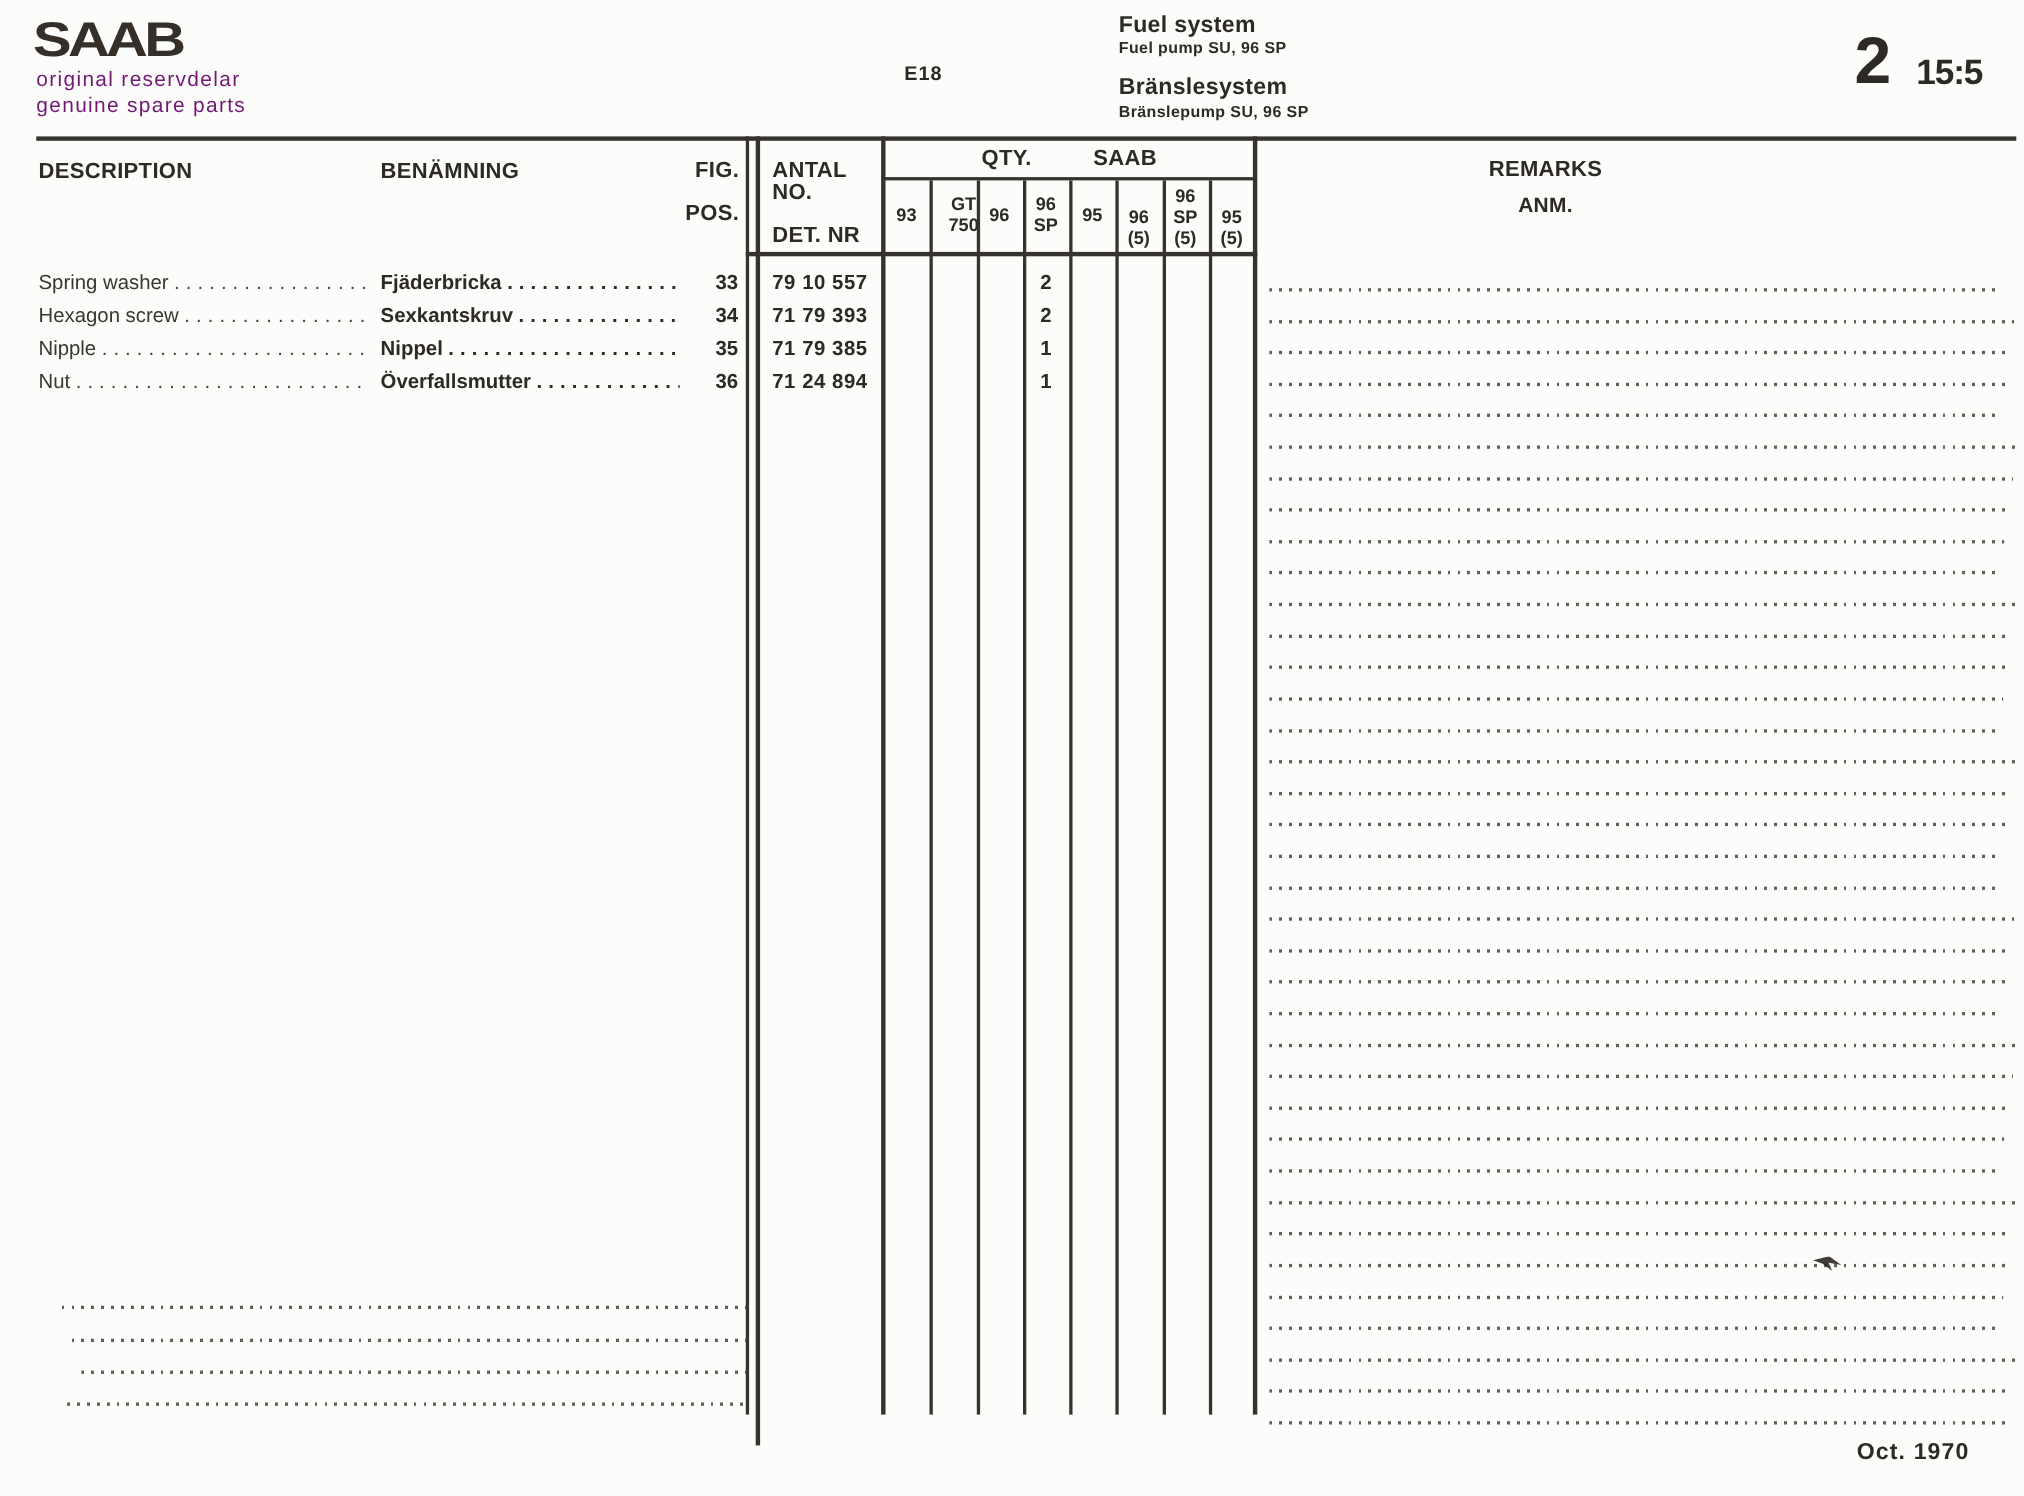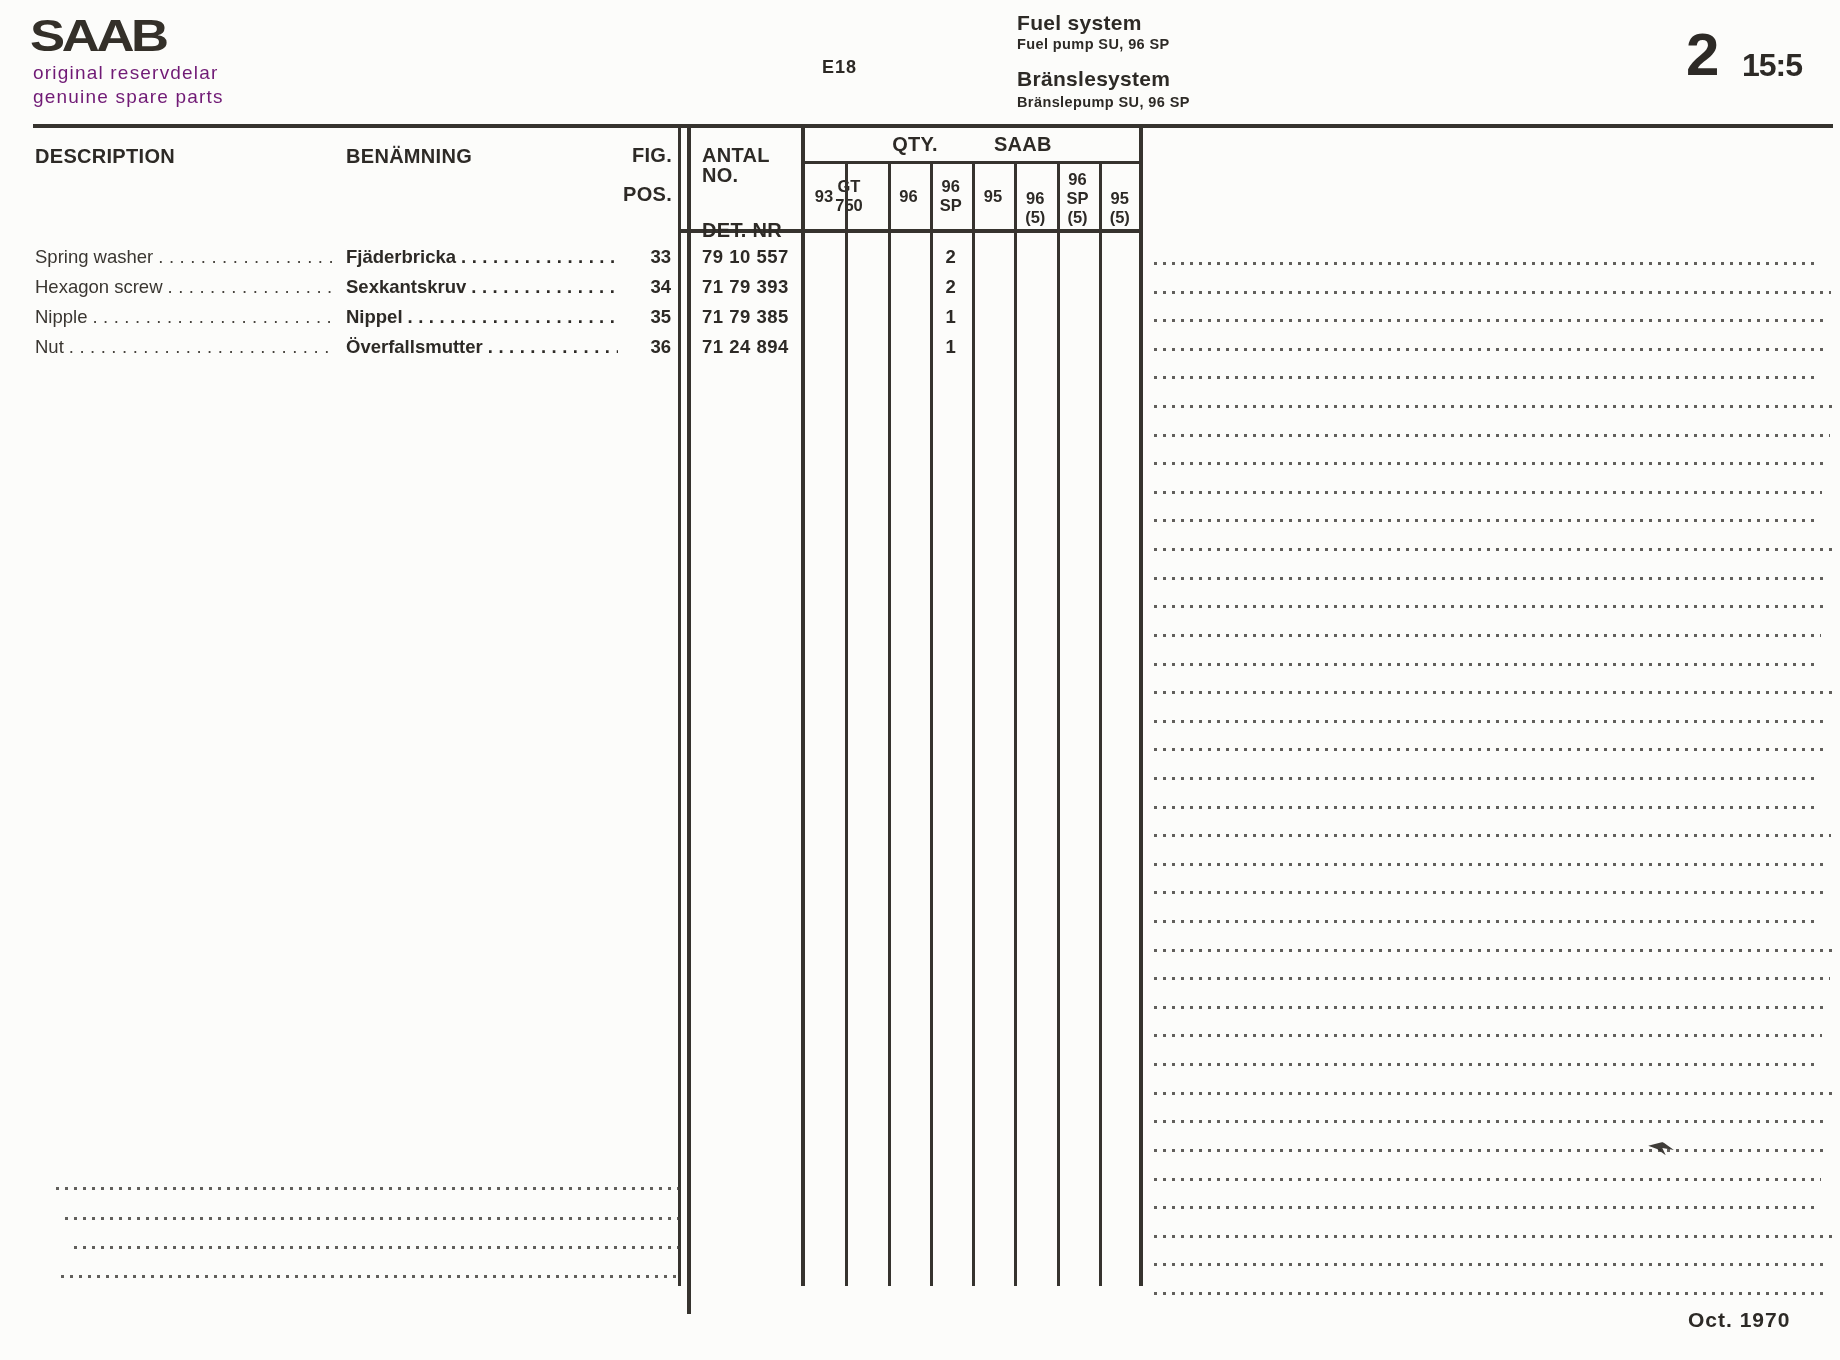--- a/index.html
+++ b/index.html
@@ -34,21 +34,21 @@
   #qty-box-line{left:803px;top:161px;width:338px;height:3px;}
   #header-line{left:678px;top:229px;width:465px;height:4px;}
 
   
   .colhead{font-size:20px;font-weight:bold;letter-spacing:.3px;}
   #h-description{left:35px;top:145px;}
   #h-benamning{left:346px;top:145px;}
   #h-figpos{left:560px;top:145px;width:112px;text-align:right;line-height:20px;}
   #h-figpos .l2{display:block;margin-top:19px;}
   #h-partno{left:702px;top:145px;width:96px;line-height:20px;}
-  #h-partno .l2{display:block;margin-top:35px;}
+  #h-partno .l2{display:block;margin-top:19px;}
   #h-qtyantal{left:803px;top:133px;width:338px;display:flex;justify-content:center;gap:56px;}
   #h-remarks{left:1240px;top:144px;width:330px;text-align:center;line-height:20px;}
   #h-remarks .l2{display:block;margin-top:14px;font-size:19px;}
 
   #qty-subcolumns{position:absolute;left:0;top:0;}
   .qty-subcol{position:absolute;top:164px;width:42px;height:64px;display:flex;flex-direction:column;
               align-items:center;justify-content:center;font-size:16.5px;font-weight:bold;line-height:19px;}
   .qty-subcol.low{justify-content:flex-end;padding-bottom:1px;box-sizing:border-box;}
 
   
@@ -102,26 +102,30 @@
     <span class="l2">POS.</span>
   </div>
   <div id="h-partno" class="abs colhead">
     <span>ANTAL NO.</span>
     <span class="l2">DET. NR</span>
   </div>
   <div id="h-qtyantal" class="abs colhead">
     <span>QTY.</span>
     <span>SAAB</span>
   </div>
+  <div id="h-remarks" class="abs colhead">
+    <span>REMARKS</span>
+    <span class="l2">ANM.</span>
+  </div>
 
   <div id="qty-subcolumns">
       <div class="qty-subcol" style="left: 803px;">
         <span>93</span>
       </div>
-      <div class="qty-subcol" style="left: 828px; text-align: center;">
+      <div class="qty-subcol" style="left: 855px; text-align: center;">
         <span>GT</span>
         <span>750</span>
       </div>
       <div class="vline" style="left: 845.25px; top: 164px; width: 3px; height: 1122px;"></div>
       <div class="qty-subcol" style="left: 887.5px;">
         <span>96</span>
       </div>
       <div class="vline" style="left: 887.5px; top: 164px; width: 3px; height: 1122px;"></div>
       <div class="qty-subcol" style="left: 929.75px;">
         <span>96</span>

